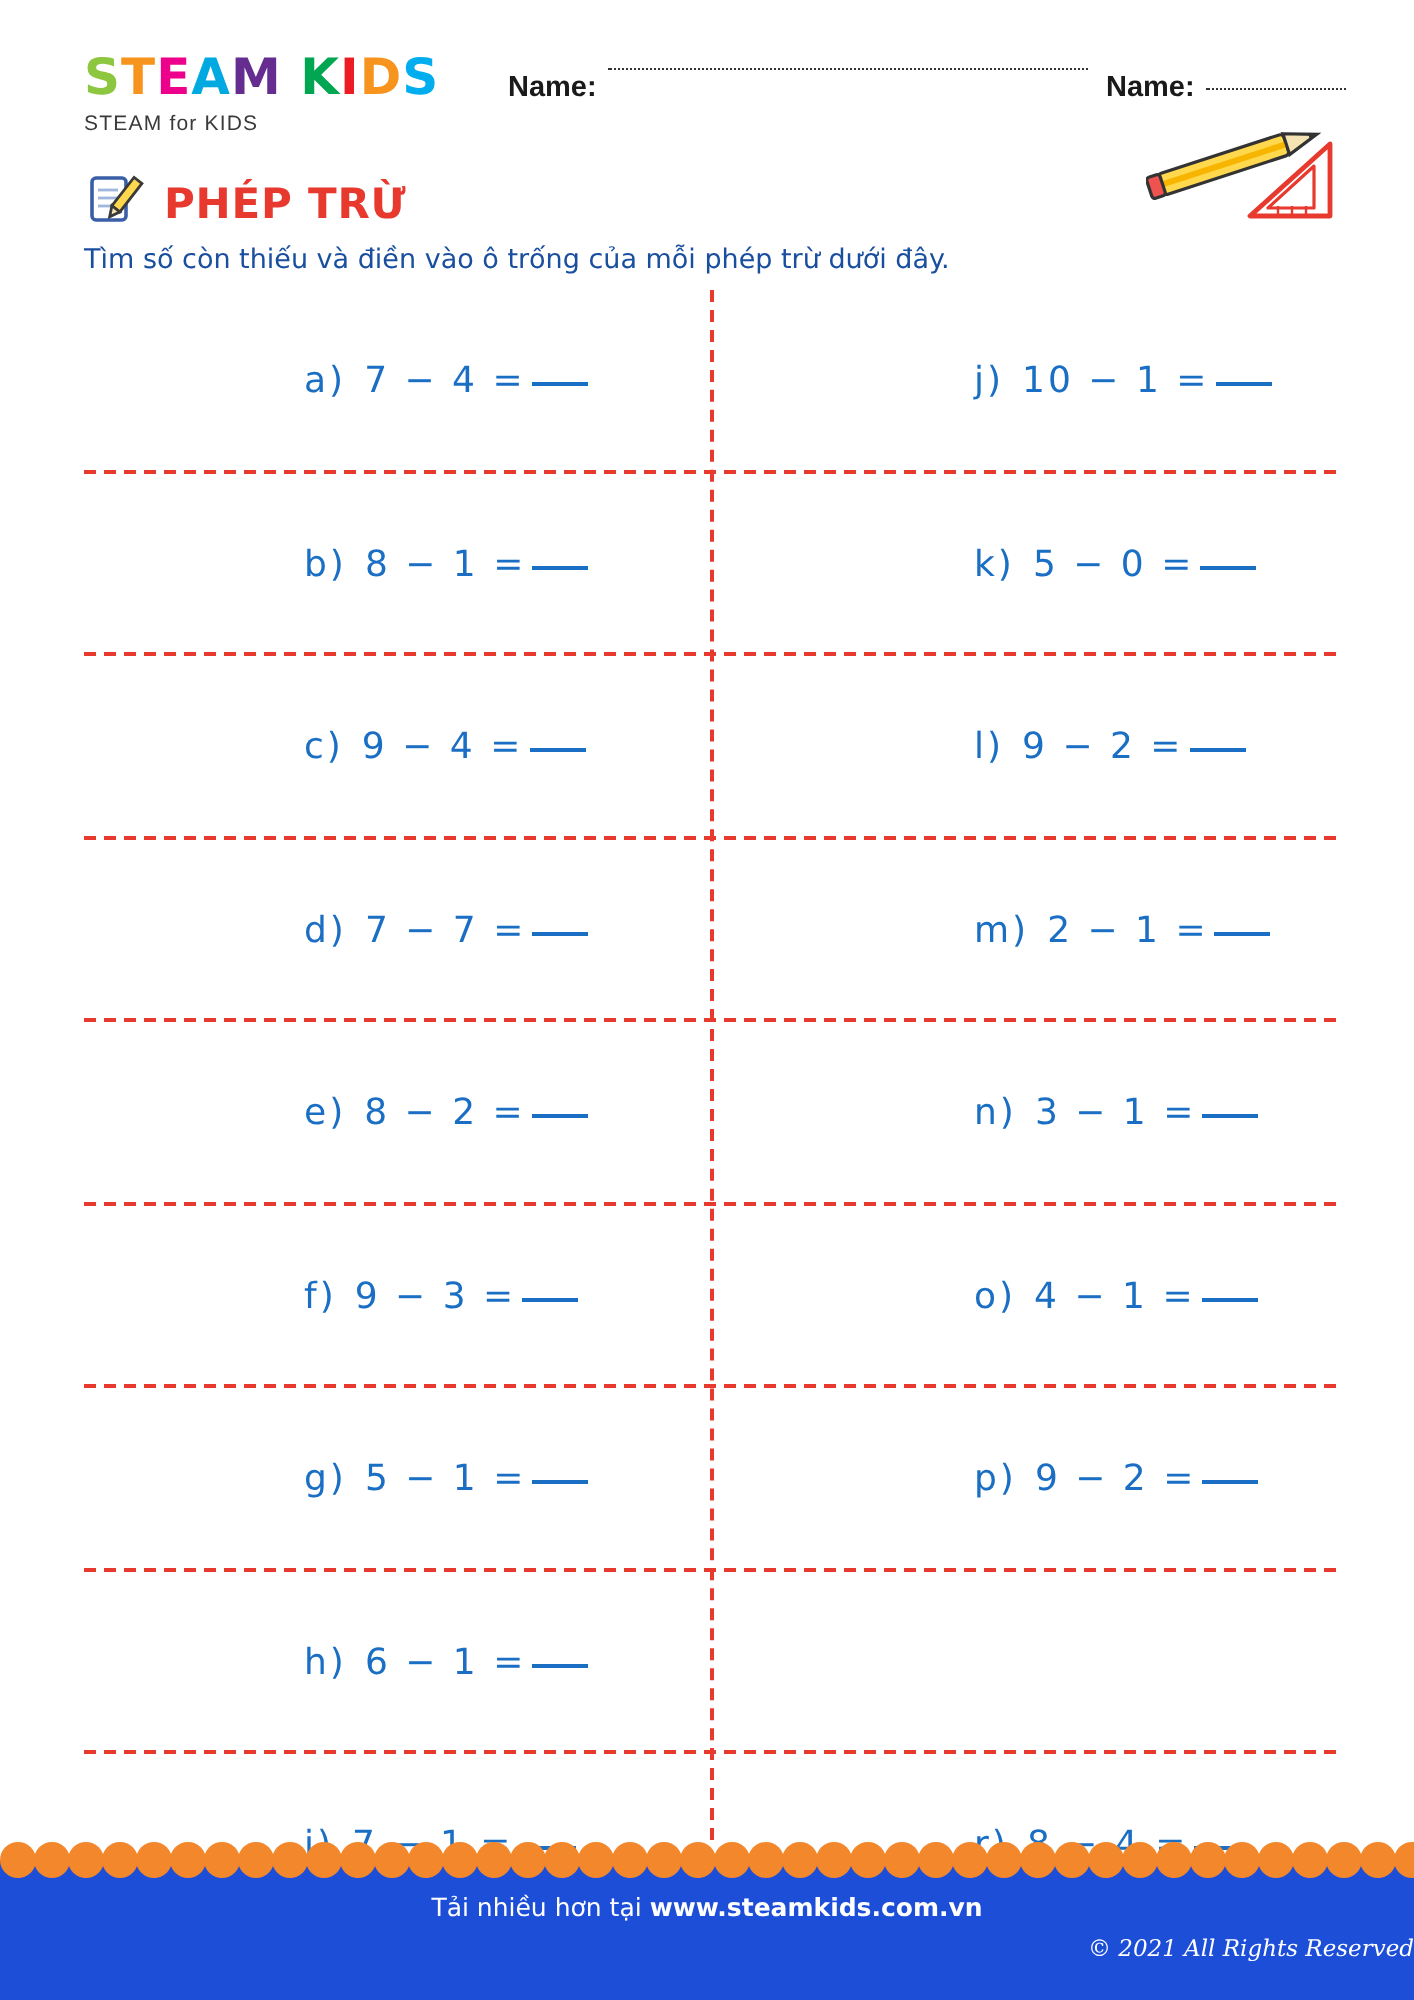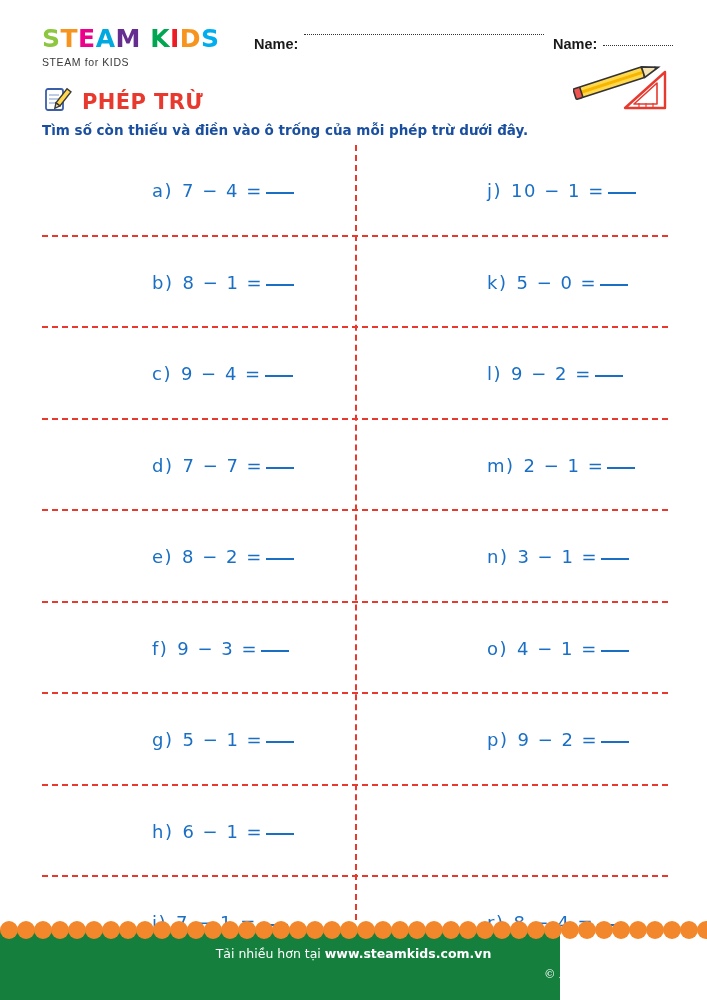--- a/index.html
+++ b/index.html
@@ -99,21 +99,21 @@
     font-weight: bold;
     color: #e8392f;
     letter-spacing: 0.4px;
     font-family: "DejaVu Sans", sans-serif;
   }
   .instructions {
     position: absolute;
     left: 42px;
     top: 122px;
     font-size: 13.5px;
-    font-weight: bold;
+    font-weight: normal;
     color: #1a4fa0;
     font-family: "DejaVu Sans", sans-serif;
   }
   
   .tools {
     position: absolute;
     right: 24px;
     top: 58px;
     width: 110px;
     height: 58px;
@@ -169,23 +169,23 @@
     border-bottom: 2px solid #1a6fc4;
     position: relative;
     top: -3px;
     margin-left: 3px;
   }
   
   .footer {
     position: absolute;
     left: 0;
     bottom: 0;
-    width: 560px;
+    width: 707px;
     height: 70px;
-    background: #15803d;
+    background: #1d4ed8;
   }
   .scallop {
     position: absolute;
     left: 0;
     top: -9px;
     width: 707px;
     height: 18px;
     display: flex;
   }
   .scallop i {

